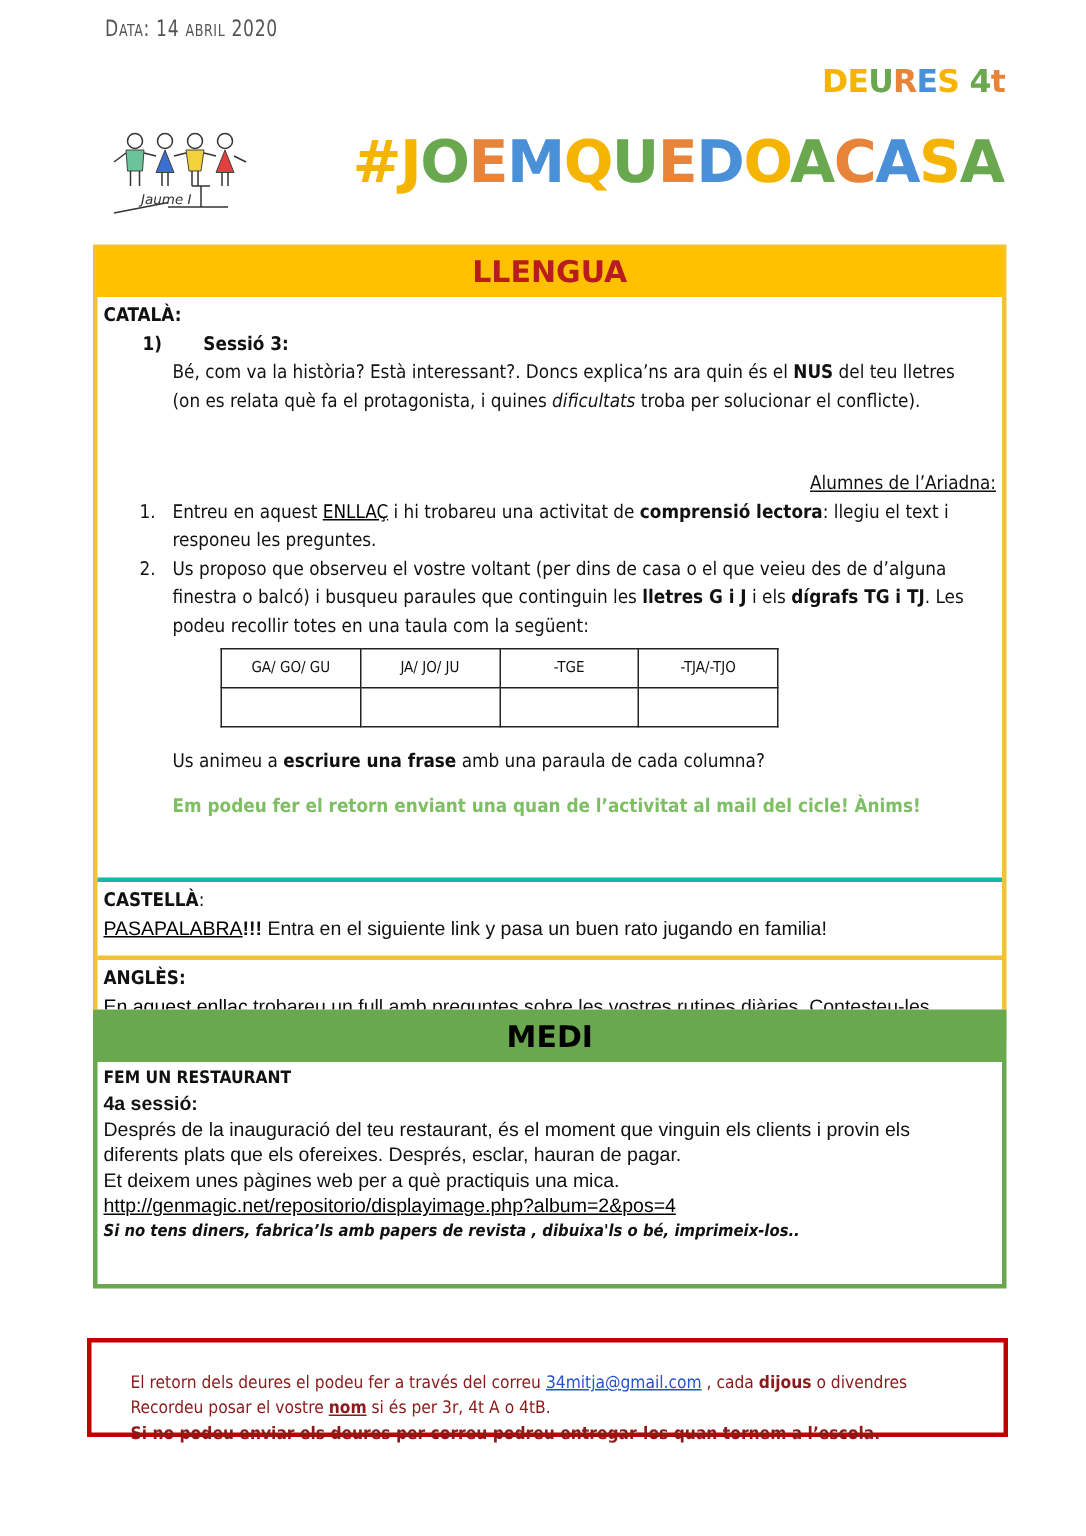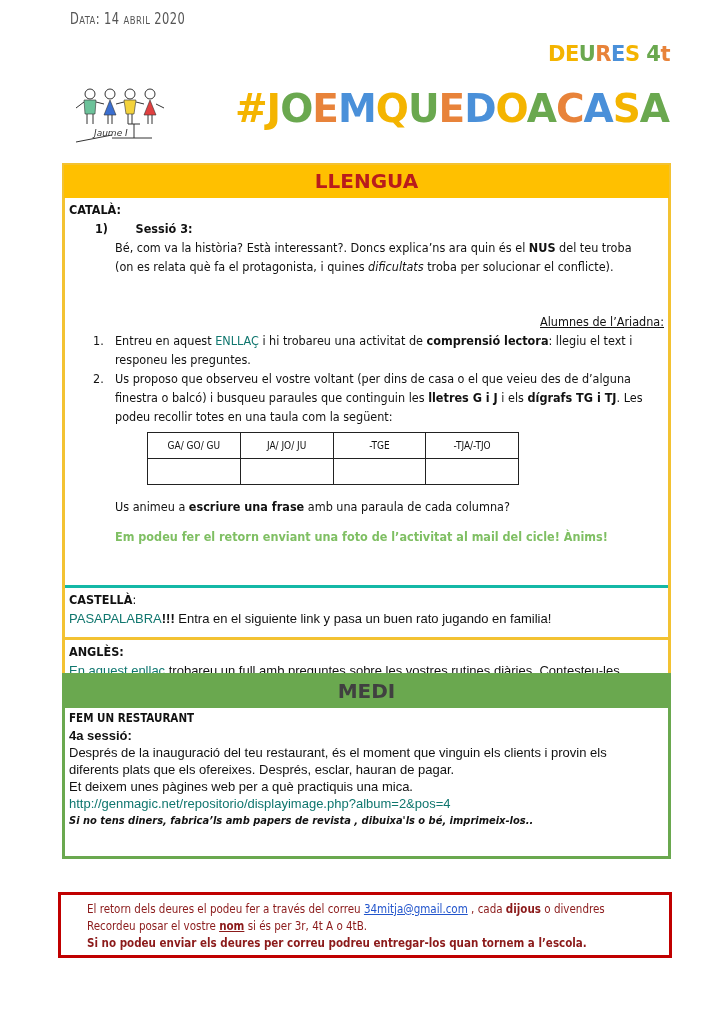--- a/index.html
+++ b/index.html
@@ -14,29 +14,29 @@
   .box { position: absolute; left: 62px; width: 609px; background: #fff; }
   .llengua { top: 163px; border: 3px solid #f3c232; }
   .llengua .hdr { background: #ffc000; height: 33px; color: #b91c1c; text-align: center; font-family: "DejaVu Sans", sans-serif; font-weight: bold; font-size: 20px; line-height: 33px; margin: -1px -1px 0 -1px; }
   .sec { padding: 2px 4px; font-size: 13px; line-height: 19px; }
   .cal { font-family: "DejaVu Sans Condensed", "DejaVu Sans", sans-serif; font-size: 12.5px; }
   .sec-catala { height: 390px; border-bottom: 3px solid #14b8a6; }
   .sec-castella { height: 52px; border-bottom: 3px solid #f3c232; }
   .sec-angles { height: 52px; }
   b { font-weight: bold; }
   .u { text-decoration: underline; }
-  a.lnk { color: #0f766e; }
+  a.lnk { color: #000000; text-decoration: underline; }
 
   .medi { top: 673px; border: 3px solid #6aa84f; height: 186px; }
-  .medi .hdr { background: #6aa84f; height: 33px; color: #404040; text-align: center; font-family: "DejaVu Sans", sans-serif; font-weight: bold; font-size: 20px; line-height: 33px; margin: -1px -1px 0 -1px; }
+  .medi .hdr { background: #6aa84f; height: 33px; color: #000000; text-align: center; font-family: "DejaVu Sans", sans-serif; font-weight: bold; font-size: 20px; line-height: 33px; margin: -1px -1px 0 -1px; }
 
   .words-table { border-collapse: collapse; margin: 6px 0 0 78px; width: 372px; }
   .words-table td { border: 1.5px solid #222; width: 25%; text-align: center; font-size: 10px; height: 26px; font-family: "DejaVu Sans Condensed", "DejaVu Sans", sans-serif; }
 
-  .footer-box { position: absolute; left: 58px; top: 892px; width: 614px; height: 66px; border: 3px solid #c00000; padding: 6px 0 0 26px; color: #8b1a1a; font-family: "DejaVu Sans Condensed", "DejaVu Sans", sans-serif; font-size: 11.5px; line-height: 17px; }
+  .footer-box { position: absolute; left: 58px; top: 892px; width: 614px; height: 66px; border: 3px solid #c00000; padding: 18px 0 0 26px; color: #8b1a1a; font-family: "DejaVu Sans Condensed", "DejaVu Sans", sans-serif; font-size: 11.5px; line-height: 17px; }
   .footer-box a { color: #2255cc; text-decoration: underline; }
 </style>
 </head>
 <body>
 
 <div class="date">Data: 14 abril 2020</div>
 
 <div class="deures" id="deures"><span style="color: rgb(244, 180, 0);">D</span><span style="color: rgb(244, 180, 0);">E</span><span style="color: rgb(106, 168, 79);">U</span><span style="color: rgb(232, 131, 58);">R</span><span style="color: rgb(74, 144, 217);">E</span><span style="color: rgb(244, 180, 0);">S</span><span style="color: rgb(0, 0, 0);"> </span><span style="color: rgb(106, 168, 79);">4</span><span style="color: rgb(232, 131, 58);">t</span></div>
 
 <svg class="logo" viewBox="0 0 100 66">
@@ -78,21 +78,21 @@
 <div class="box llengua">
   <div class="hdr">LLENGUA</div>
 
   <div class="sec sec-catala cal">
     <div><b>CATALÀ:</b></div>
     <div style="padding-left:26px;">
       <b>1)</b>
       <b style="margin-left:24px;">Sessió 3:</b>
     </div>
     <div style="padding-left:46px;">
-      <span>Bé, com va la història? Està interessant?. Doncs explica’ns ara quin és el </span><b>NUS</b><span> del teu troba</span><br>
+      <span>Bé, com va la història? Està interessant?. Doncs explica’ns ara quin és el </span><b>NUS</b><span> del teu lletres</span><br>
       <span>(on es relata què fa el protagonista, i quines </span><i>dificultats</i><span> troba per solucionar el conflicte).</span>
     </div>
 
     <div style="margin-top:36px; padding-left:6px;text-align:right;">
       <span class="u">Alumnes de l’Ariadna:</span>
     </div>
     <div style="display:flex; padding-left:24px;">
       <span style="width:22px;">1.</span>
       <div>
         <span>Entreu en aquest </span><a class="lnk">ENLLAÇ</a><span> i hi trobareu una activitat de </span><b>comprensió lectora</b><span>: llegiu el text i</span><br>
@@ -121,21 +121,21 @@
         <td></td>
         <td></td>
         <td></td>
       </tr>
     </tbody>
       </table>
 
     <div style="padding-left:46px; margin-top:12px;">
       <span>Us animeu a </span><b>escriure una frase</b><span> amb una paraula de cada columna?</span>
     </div>
-    <div style="padding-left:46px; margin-top:11px; font-weight:bold; color:#7fbf63;">Em podeu fer el retorn enviant una foto de l’activitat al mail del cicle! Ànims!</div>
+    <div style="padding-left:46px; margin-top:11px; font-weight:bold; color:#7fbf63;">Em podeu fer el retorn enviant una quan de l’activitat al mail del cicle! Ànims!</div>
   </div>
 
   <div class="sec sec-castella">
     <div class="cal"><b>CASTELLÀ</b><span>:</span></div>
     <div>
       <a class="lnk">PASAPALABRA</a><b>!!!</b><span> Entra en el siguiente link y pasa un buen rato jugando en familia!</span>
     </div>
   </div>
 
   <div class="sec sec-angles">

